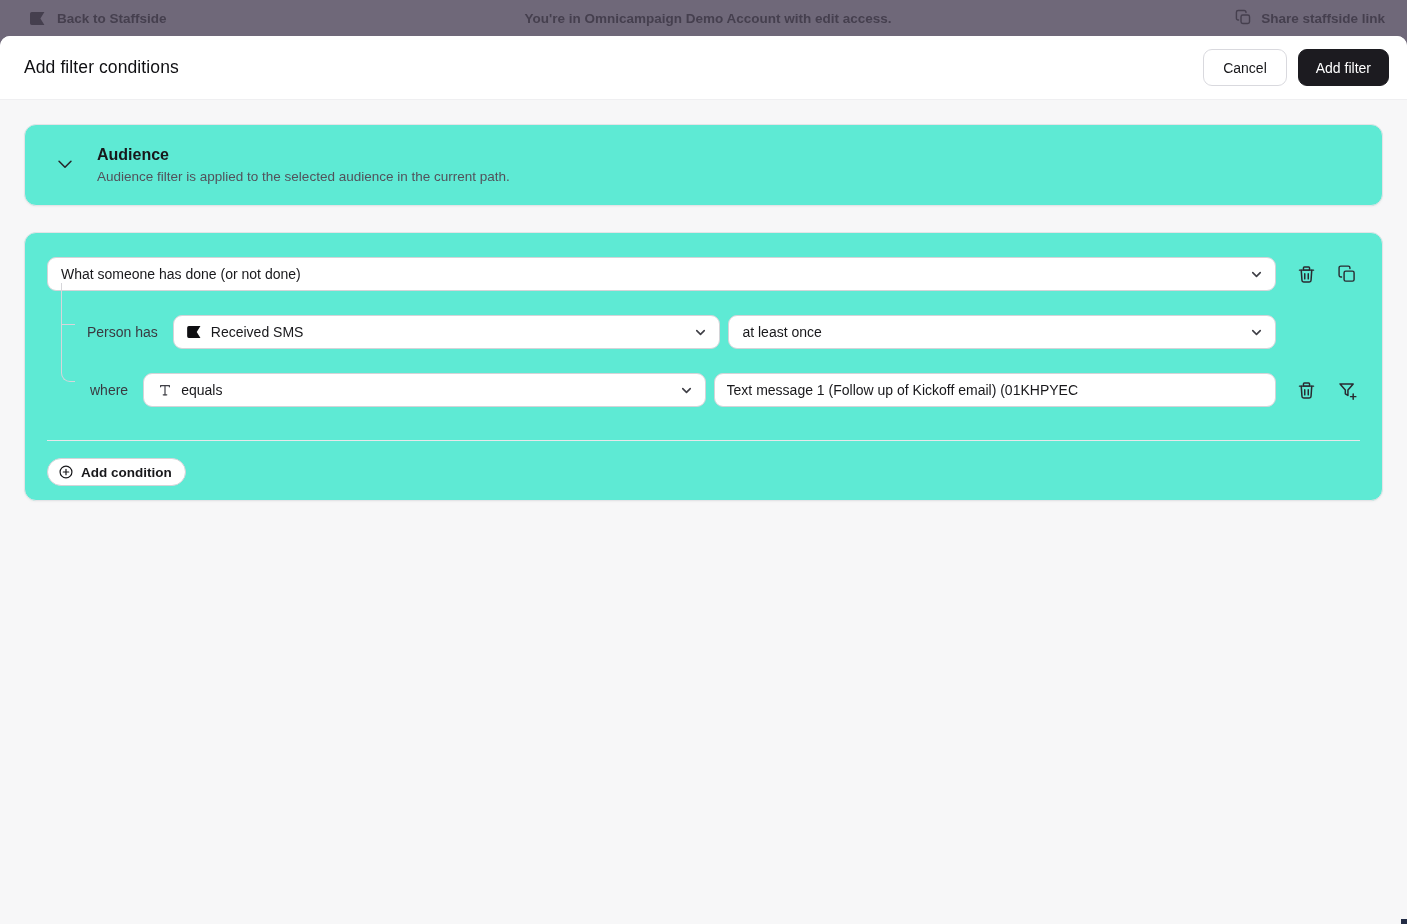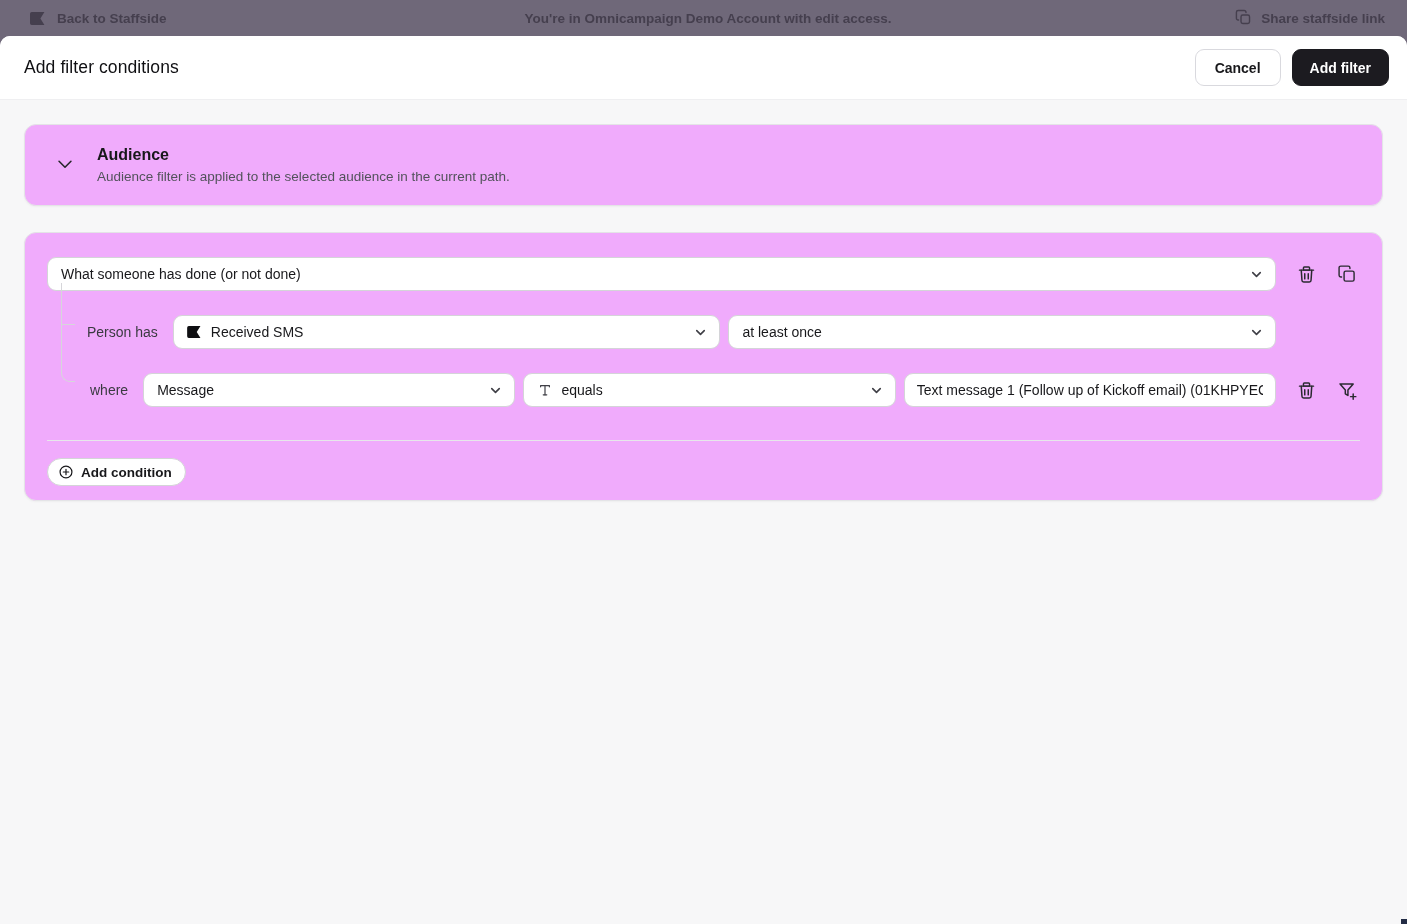--- a/index.html
+++ b/index.html
@@ -48,37 +48,37 @@
     height:64px;background:#ffffff;
     display:flex;align-items:center;
     padding:0 18px 0 24px;
     border-bottom:1px solid #efeff1;
   }
   .modal-title{font-size:17.5px;font-weight:400;color:#0f0f12;letter-spacing:.1px;}
   .header-actions{margin-left:auto;display:flex;gap:11px;}
   .btn{
     height:37px;border-radius:9px;
     display:inline-flex;align-items:center;justify-content:center;
-    font-size:14px;font-weight:700;cursor:pointer;
+    font-size:14px;font-weight:400;cursor:pointer;
     font-family:inherit;
   }
   .btn-secondary{
     background:#fff;border:1px solid #d9d9de;color:var(--text-primary);
     padding:0 19px;
   }
   .btn-primary{
     background:var(--primary-button-bg);border:1px solid var(--primary-button-bg);
     color:var(--primary-button-text);padding:0 17px;
   }
 
   .modal-body{padding:24px 24px 0 24px;}
 
   
   .card{
-    background:#f0abfc;border:1px solid var(--card-border);
+    background:#5eead4;border:1px solid var(--card-border);
     border-radius:12px;
     box-shadow:0 1px 2px rgba(16,16,20,.04);
   }
   .audience-card{
     display:flex;align-items:center;
     padding:21px 24px 21px 27px;
     margin-bottom:26px;
   }
   .disclosure-btn{
     width:26px;height:26px;border:none;background:transparent;
@@ -269,28 +269,20 @@
           </div>
         </div>
         <div class="crow-icons"></div>
       </div>
 
       
       <div class="crow indent-3">
         <div class="crow-main">
           <span class="row-label">where</span>
           <div class="select">
-            <span class="select-label">Message</span>
-            <span class="chev">
-              <svg width="15" height="15" viewBox="0 0 16 16" fill="none" stroke="currentColor" stroke-width="1.7" stroke-linecap="round" stroke-linejoin="round">
-                  <path d="M4 6l4 4 4-4"></path>
-                </svg>
-            </span>
-          </div>
-          <div class="select">
             <span class="lead-icon" style="color:#3f3f46;">
               <svg width="16" height="16" viewBox="0 0 20 20" fill="none" stroke="currentColor" stroke-width="1.5" stroke-linecap="round" stroke-linejoin="round">
                   <path d="M4.5 6V4.5h11V6"></path>
                   <path d="M10 4.5V16"></path>
                   <path d="M7.8 16h4.4"></path>
                 </svg>
             </span>
             <span class="select-label">equals</span>
             <span class="chev">
               <svg width="15" height="15" viewBox="0 0 16 16" fill="none" stroke="currentColor" stroke-width="1.7" stroke-linecap="round" stroke-linejoin="round">

